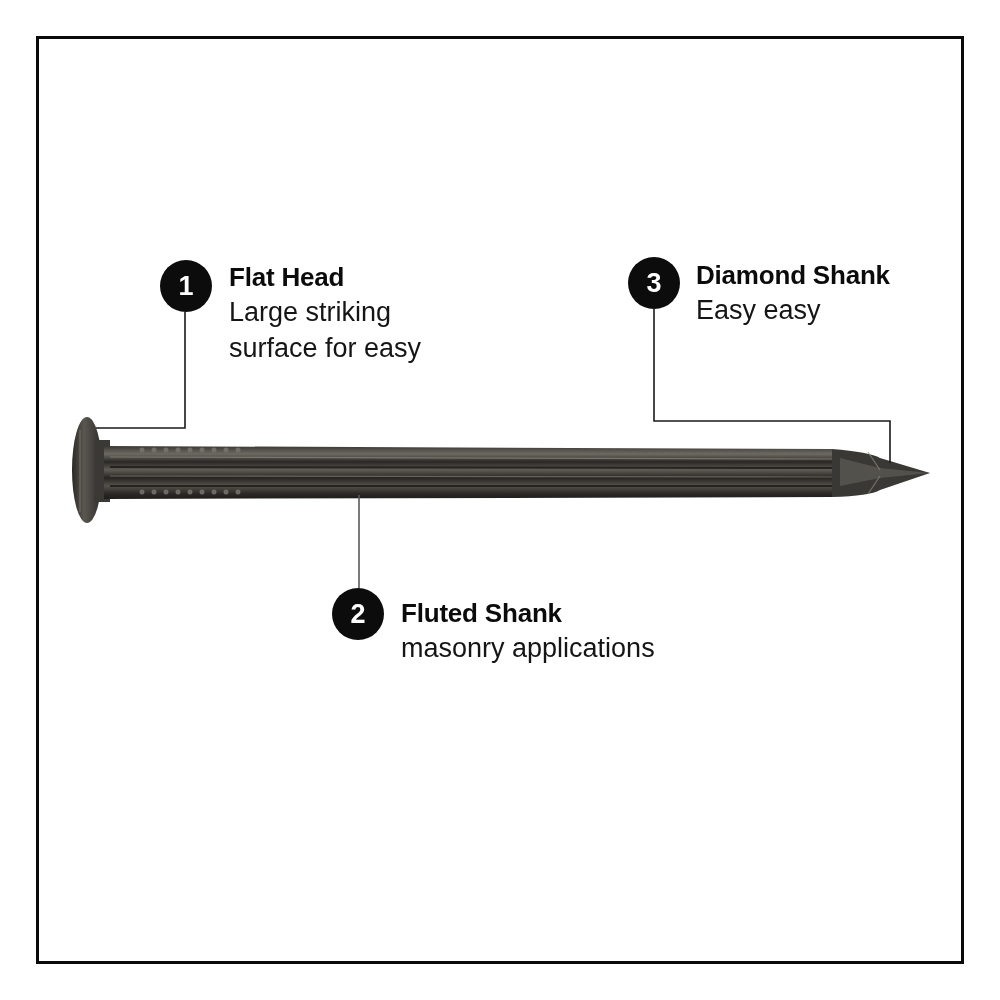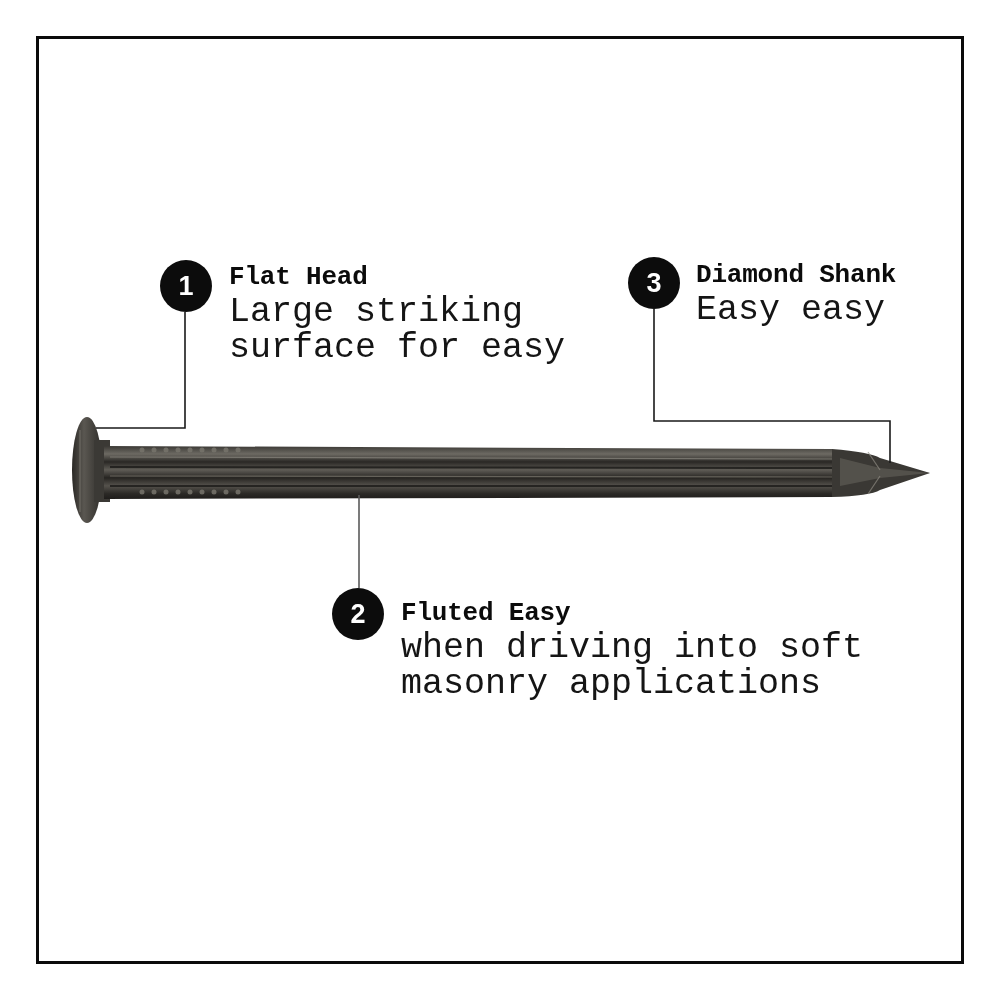--- a/index.html
+++ b/index.html
@@ -40,31 +40,30 @@
       color: #ffffff;
       font-weight: bold;
       font-size: 27px;
       line-height: 52px;
       text-align: center;
       font-family: "Liberation Sans", sans-serif;
     }
     .callout-text {
       position: absolute;
       white-space: nowrap;
-      font-family: Liberation Mono, monospace;
     }
     .callout-title {
       font-weight: bold;
       font-size: 26px;
       line-height: 34px;
       letter-spacing: -0.2px;
       color: #0b0b0b;
     }
     .callout-desc {
-      font-size: 35px;
+      font-size: 27px;
       line-height: 36px;
       color: #151515;
       font-weight: normal;
     }
     .callout-desc span {
       display: block;
     }
   </style>
 </head>
 <body>
@@ -143,23 +142,22 @@
 <div class="callout-text" style="left:229px; top:260px;">
   <div class="callout-title">Flat Head</div>
   <div class="callout-desc">
     <span>Large striking</span>
     <span>surface for easy</span>
   </div>
 </div>
 
 <div class="badge" style="left:332px; top:588px;">2</div>
 <div class="callout-text" style="left:401px; top:596px;">
-  <div class="callout-title">Fluted Easy</div>
+  <div class="callout-title">Fluted Shank</div>
   <div class="callout-desc">
-    <span>when driving into soft</span>
     <span>masonry applications</span>
   </div>
 </div>
 
 <div class="badge" style="left:628px; top:257px;">3</div>
 <div class="callout-text" style="left:696px; top:258px;">
   <div class="callout-title">Diamond Shank</div>
   <div class="callout-desc">
     <span>Easy easy</span>
   </div>

